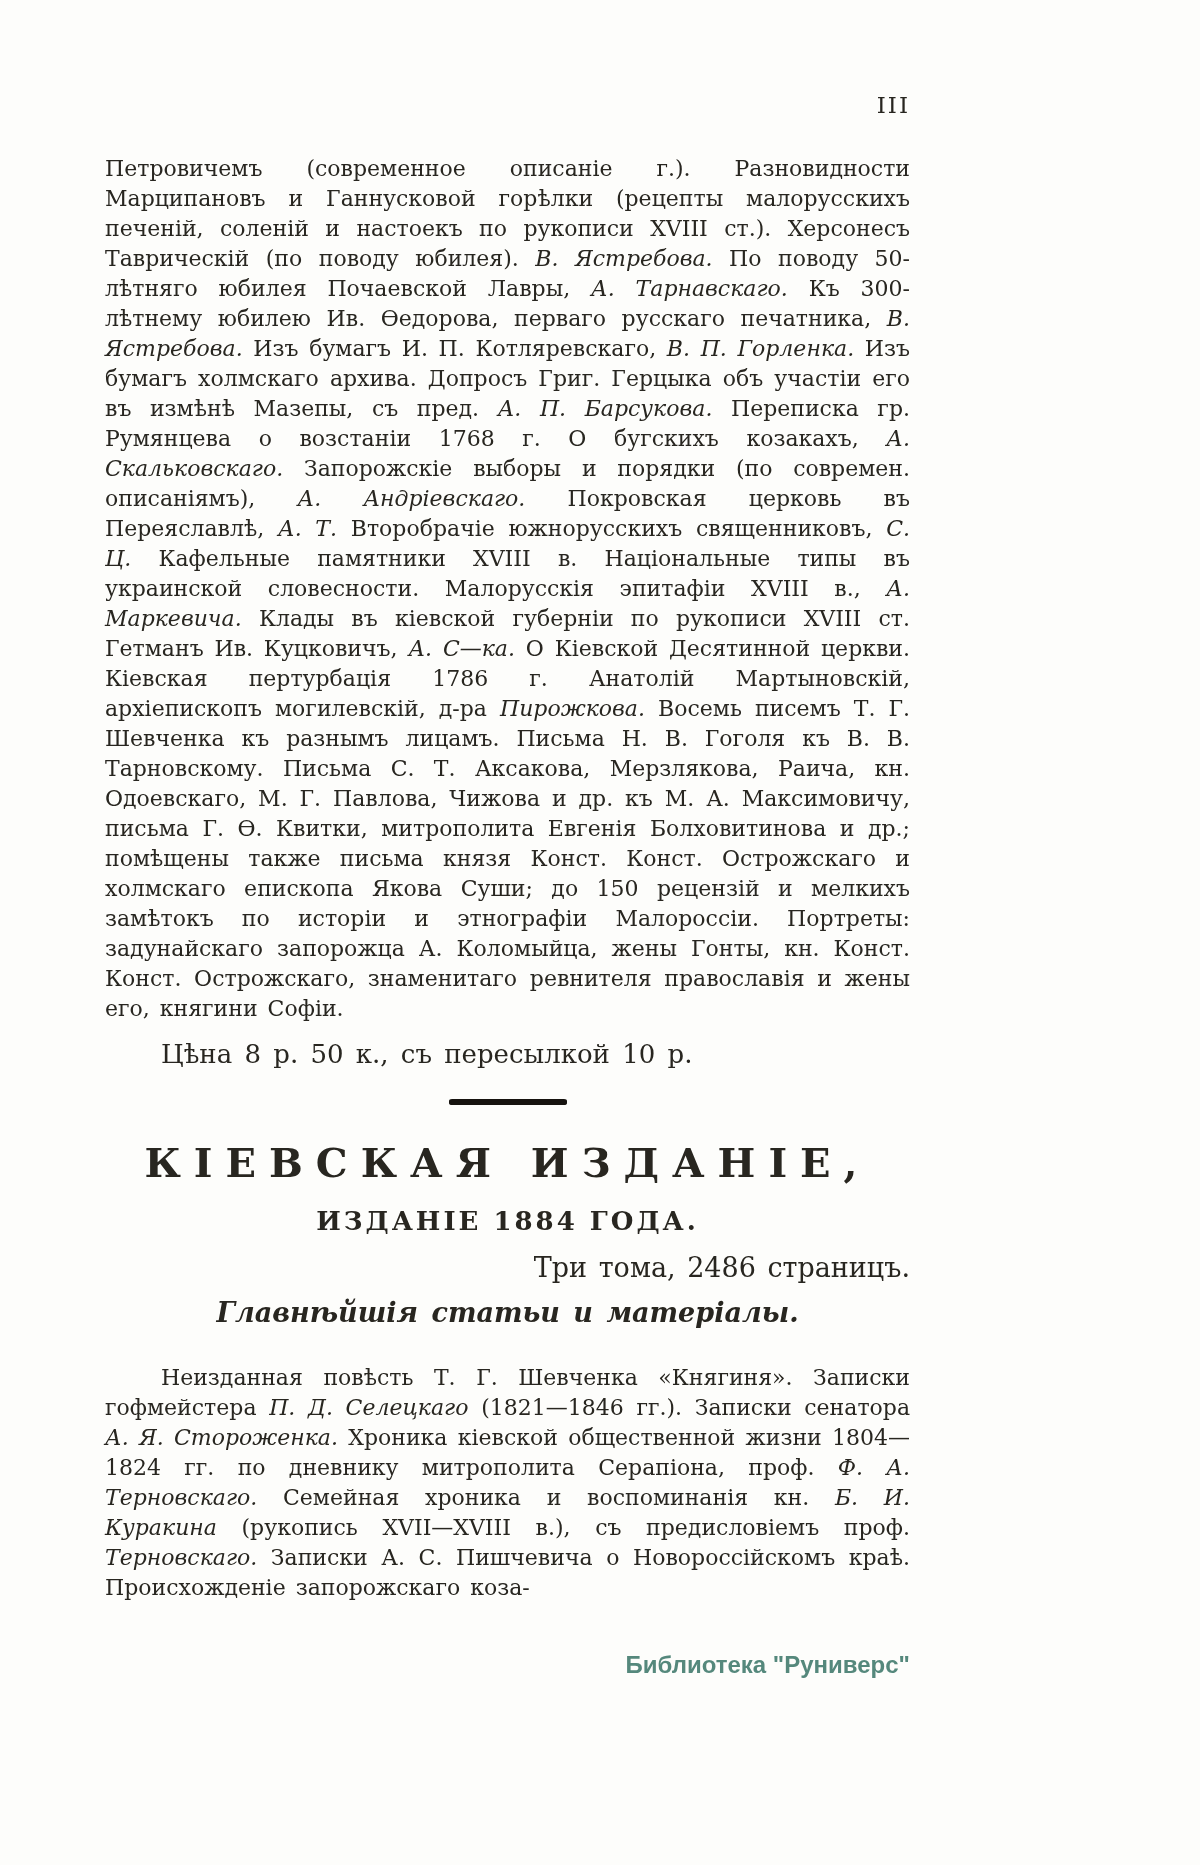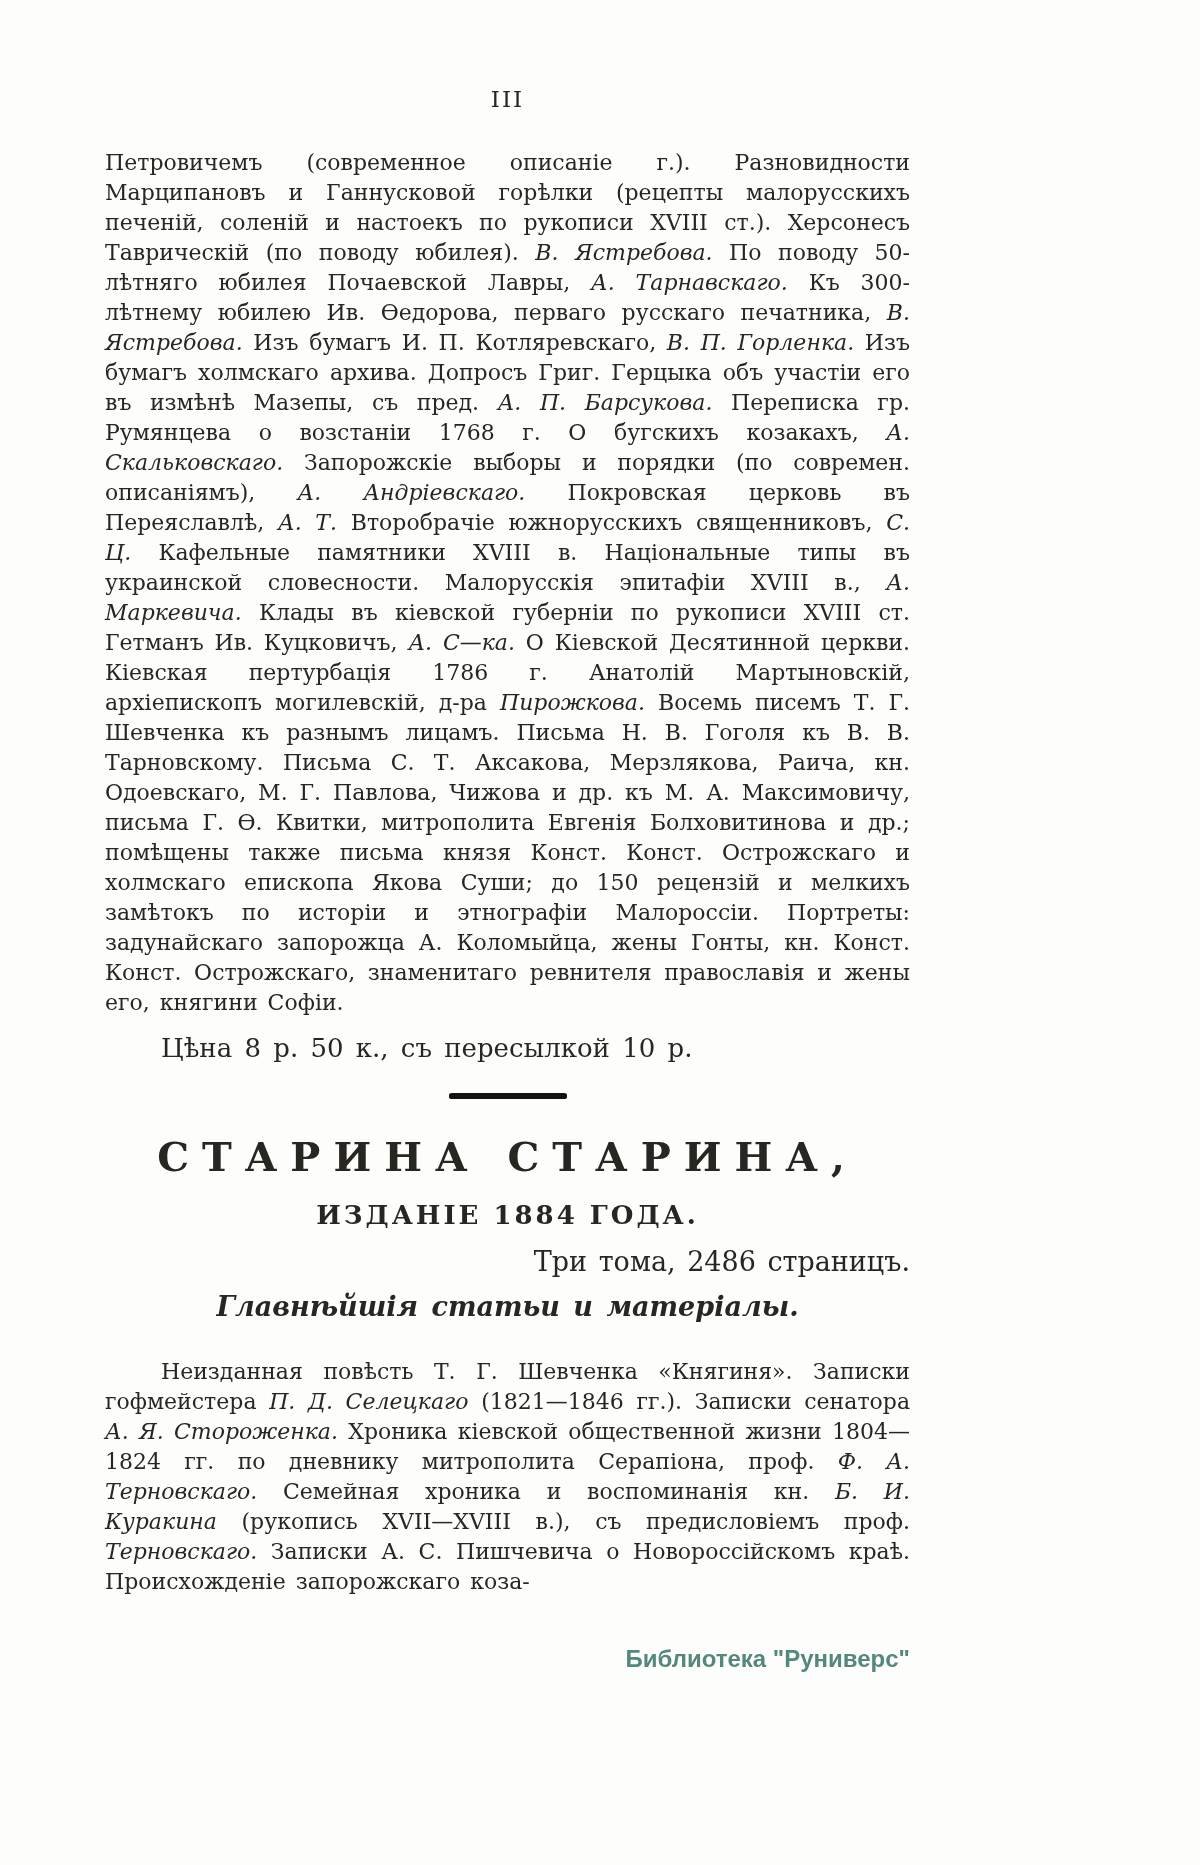--- a/index.html
+++ b/index.html
@@ -15,24 +15,24 @@
     overflow: hidden;
     color: #282620;
   }
   .column {
     position: absolute;
     left: 105px;
     top: 78px;
     width: 805px;
   }
   .page-number {
-    text-align: center;
+    text-align: right;
     font-size: 23px;
     letter-spacing: 2px;
-    margin: 8px 0 36px 0;
+    margin: 14px 0 36px 0;
   }
   .para {
     font-size: 22px;
     line-height: 30px;
     text-align: justify;
     word-spacing: 3px;
     margin: 0;
   }
   .it { font-style: italic; }
   .price {
@@ -98,21 +98,21 @@
   <div class="column">
 
     <div class="page-number">III</div>
 
     <p class="para"><span>Петровичемъ (современное описаніе г.). Разновидности Марципановъ и Ганнусковой горѣлки (рецепты малорусскихъ печеній, соленій и настоекъ по рукописи XVIII ст.). Херсонесъ Таврическій (по поводу юбилея). </span><span class="it">В. Ястребова.</span><span> По поводу 50-лѣтняго юбилея Почаевской Лавры, </span><span class="it">А. Тарнавскаго.</span><span> Къ 300-лѣтнему юбилею Ив. Ѳедорова, перваго русскаго печатника, </span><span class="it">В. Ястребова.</span><span> Изъ бумагъ И. П. Котляревскаго, </span><span class="it">В. П. Горленка.</span><span> Изъ бумагъ холмскаго архива. Допросъ Григ. Герцыка объ участіи его въ измѣнѣ Мазепы, съ пред. </span><span class="it">А. П. Барсукова.</span><span> Переписка гр. Румянцева о возстаніи 1768 г. О бугскихъ козакахъ, </span><span class="it">А. Скальковскаго.</span><span> Запорожскіе выборы и порядки (по современ. описаніямъ), </span><span class="it">А. Андріевскаго.</span><span> Покровская церковь въ Переяславлѣ, </span><span class="it">А. Т.</span><span> Второбрачіе южнорусскихъ священниковъ, </span><span class="it">С. Ц.</span><span> Кафельные памятники XVIII в. Національные типы въ украинской словесности. Малорусскія эпитафіи XVIII в., </span><span class="it">А. Маркевича.</span><span> Клады въ кіевской губерніи по рукописи XVIII ст. Гетманъ Ив. Куцковичъ, </span><span class="it">А. С—ка.</span><span> О Кіевской Десятинной церкви. Кіевская пертурбація 1786 г. Анатолій Мартыновскій, архіепископъ могилевскій, д-ра </span><span class="it">Пирожкова.</span><span> Восемь писемъ Т. Г. Шевченка къ разнымъ лицамъ. Письма Н. В. Гоголя къ В. В. Тарновскому. Письма С. Т. Аксакова, Мерзлякова, Раича, кн. Одоевскаго, М. Г. Павлова, Чижова и др. къ М. А. Максимовичу, письма Г. Ѳ. Квитки, митрополита Евгенія Болховитинова и др.; помѣщены также письма князя Конст. Конст. Острожскаго и холмскаго епископа Якова Суши; до 150 рецензій и мелкихъ замѣтокъ по исторіи и этнографіи Малороссіи. Портреты: задунайскаго запорожца А. Коломыйца, жены Гонты, кн. Конст. Конст. Острожскаго, знаменитаго ревнителя православія и жены его, княгини Софіи.</span></p>
 
     <p class="price">Цѣна 8 р. 50 к., съ пересылкой 10 р.</p>
 
     <div class="divider"></div>
 
-    <div class="title">СТАРИНА СТАРИНА,</div>
+    <div class="title">КІЕВСКАЯ ИЗДАНІЕ,</div>
 
     <div class="edition">ИЗДАНІЕ 1884 ГОДА.</div>
 
     <div class="volumes">Три тома, 2486 страницъ.</div>
 
     <div class="subtitle">Главнѣйшія статьи и матеріалы.</div>
 
     <p class="para para2"><span>Неизданная повѣсть Т. Г. Шевченка «Княгиня». Записки гофмейстера </span><span class="it">П. Д. Селецкаго</span><span> (1821—1846 гг.). Записки сенатора </span><span class="it">А. Я. Стороженка.</span><span> Хроника кіевской общественной жизни 1804—1824 гг. по дневнику митрополита Серапіона, проф. </span><span class="it">Ф. А. Терновскаго.</span><span> Семейная хроника и воспоминанія кн. </span><span class="it">Б. И. Куракина</span><span> (рукопись XVII—XVIII в.), съ предисловіемъ проф. </span><span class="it">Терновскаго.</span><span> Записки А. С. Пишчевича о Новороссійскомъ краѣ. Происхожденіе запорожскаго коза-</span></p>
 
     <div class="watermark">Библиотека "Руниверс"</div>

